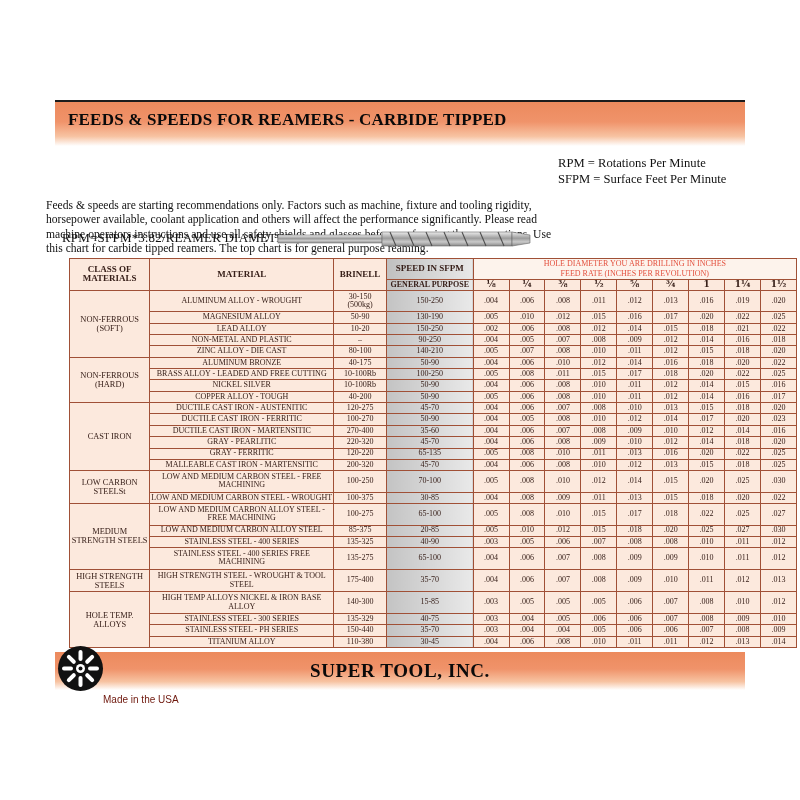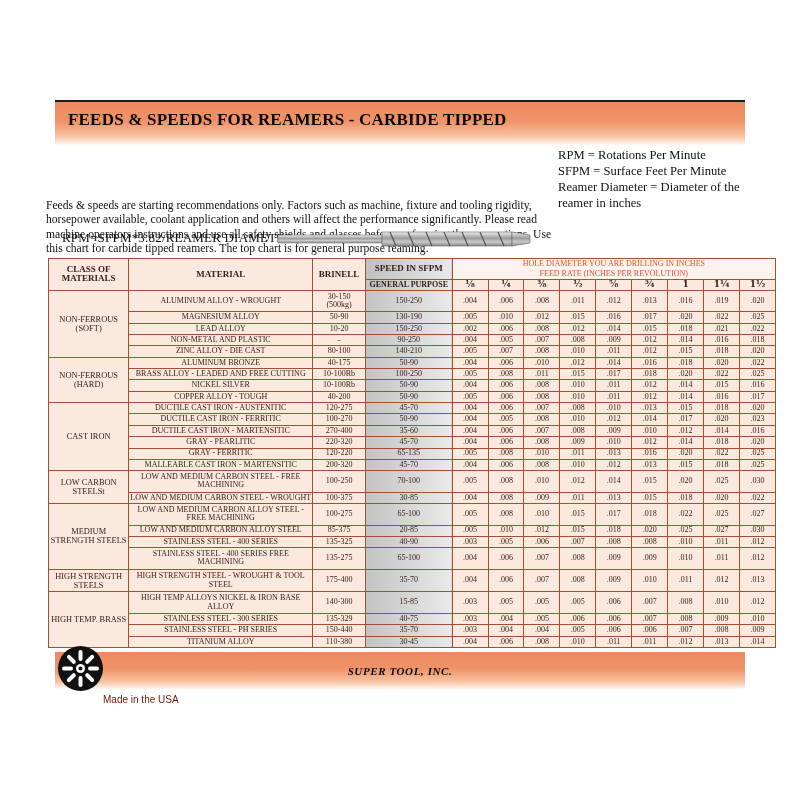--- a/index.html
+++ b/index.html
@@ -19,72 +19,71 @@
     margin: 0; padding: 8px 0 0 13px;
     font-size: 17px; font-weight: bold; color: #0a0a0a; letter-spacing: 0.2px;
     white-space: nowrap;
   }
 
   .intro {
     position: absolute; top: 151px; left: 46px; width: 510px;
     font-size: 11.6px; line-height: 1.24; color: #111; margin-top: 48px;
   }
   .defs {
-    position: absolute; top: 147px; left: 558px; width: 192px;
+    position: absolute; top: 155px; left: 558px; width: 192px;
     font-size: 12.6px; line-height: 1.28; color: #111;
   }
   .formula {
     position: absolute; top: 230px; left: 62px;
     font-size: 13px; color: #111; letter-spacing: 0.2px;
   }
   .reamer { position: absolute; top: 221px; left: 276px; }
 
   table.feeds {
-    position: absolute; top: 258px; left: 48px;
+    position: absolute; top: 258px; left: 69px;
     width: 728px; height: 390px;
     border-collapse: collapse; table-layout: fixed;
   }
   .feeds th, .feeds td {
     border: 1px solid #a05036; background: #fce9dd; color: #38201a;
     text-align: center; vertical-align: middle; padding: 0 1px;
     overflow: hidden;
   }
   .feeds thead th { font-size: 9px; line-height: 1.1; font-weight: bold; }
   .feeds .speed-hd { background: linear-gradient(90deg, #c0c0c0, #e8e8e8); }
   .feeds .gp { font-size: 8px; font-weight: bold; }
   .feeds .red-hd { background: #fdf3ec; color: #e3503e; font-size: 8px; font-weight: normal; line-height: 1.25; text-align: center; }
   .feeds .red-hd div { white-space: nowrap; }
   .feeds .frac { font-size: 9px; font-family: "DejaVu Serif", "DejaVu Sans", serif; font-weight: bold; }
   .feeds tbody td { font-size: 8px; line-height: 8.5px; }
   .feeds td.class-cell { font-size: 8.4px; line-height: 9px; }
   .feeds td.speed-cell { background: linear-gradient(90deg, #c3c3c3, #e9e9e9); }
 
   .footer-band { top: 652px; height: 38px; display: flex; align-items: center; justify-content: center; }
-  .company { font-size: 11px; font-weight: bold; color: #0a0a0a; letter-spacing: 0.6px; font-style: italic; }
+  .company { font-size: 19px; font-weight: bold; color: #0a0a0a; letter-spacing: 0.6px; }
   .logo { position: absolute; left: 57px; top: 645px; }
   .made-in {
     position: absolute; left: 103px; top: 694px;
     font-family: "Liberation Sans", sans-serif; font-size: 10px; font-weight: normal; color: #6e170c;
   }
 </style>
 </head>
 <body>
 
 <div class="page">
 
   <div class="band header-band">
     <h1>FEEDS &amp; SPEEDS FOR REAMERS - CARBIDE TIPPED</h1>
   </div>
 
   <p class="intro">Feeds &amp; speeds are starting recommendations only. Factors such as machine, fixture and tooling rigidity, horsepower available, coolant application and others will affect the performance significantly. Please read machine operators instructions and use all safety shields and glasses before performing these operations.  Use this chart for carbide tipped reamers.  The top chart is for general purpose reaming.</p>
 
   <div class="defs">
     <div>RPM = Rotations Per Minute</div>
     <div>SFPM = Surface Feet Per Minute</div>
-    <div>Reamer Diameter = Diameter of the reamer in inches</div>
   </div>
 
   <div class="formula">RPM=SFPM*3.82/REAMER DIAMETER</div>
 
   <svg class="reamer" width="262" height="36" viewBox="0 0 262 36">
     <defs>
       <linearGradient id="metal" x1="0" y1="0" x2="0" y2="1">
         <stop offset="0" stop-color="#ededed"></stop>
         <stop offset="0.45" stop-color="#9c9c9c"></stop>
         <stop offset="0.7" stop-color="#c9c9c9"></stop>
@@ -446,21 +445,21 @@
           <td class="feed-cell">.006</td>
           <td class="feed-cell">.007</td>
           <td class="feed-cell">.008</td>
           <td class="feed-cell">.009</td>
           <td class="feed-cell">.010</td>
           <td class="feed-cell">.011</td>
           <td class="feed-cell">.012</td>
           <td class="feed-cell">.013</td>
         </tr>
         <tr>
-          <td rowspan="4" class="class-cell">HIGH TEMP. BRASS</td>
+          <td rowspan="4" class="class-cell">HOLE TEMP. ALLOYS</td>
           <td class="mat-cell">HIGH TEMP ALLOYS NICKEL &amp; IRON BASE ALLOY</td>
           <td class="brinell-cell">140-300</td>
           <td class="speed-cell">15-85</td>
           <td class="feed-cell">.003</td>
           <td class="feed-cell">.005</td>
           <td class="feed-cell">.005</td>
           <td class="feed-cell">.005</td>
           <td class="feed-cell">.006</td>
           <td class="feed-cell">.007</td>
           <td class="feed-cell">.008</td>

